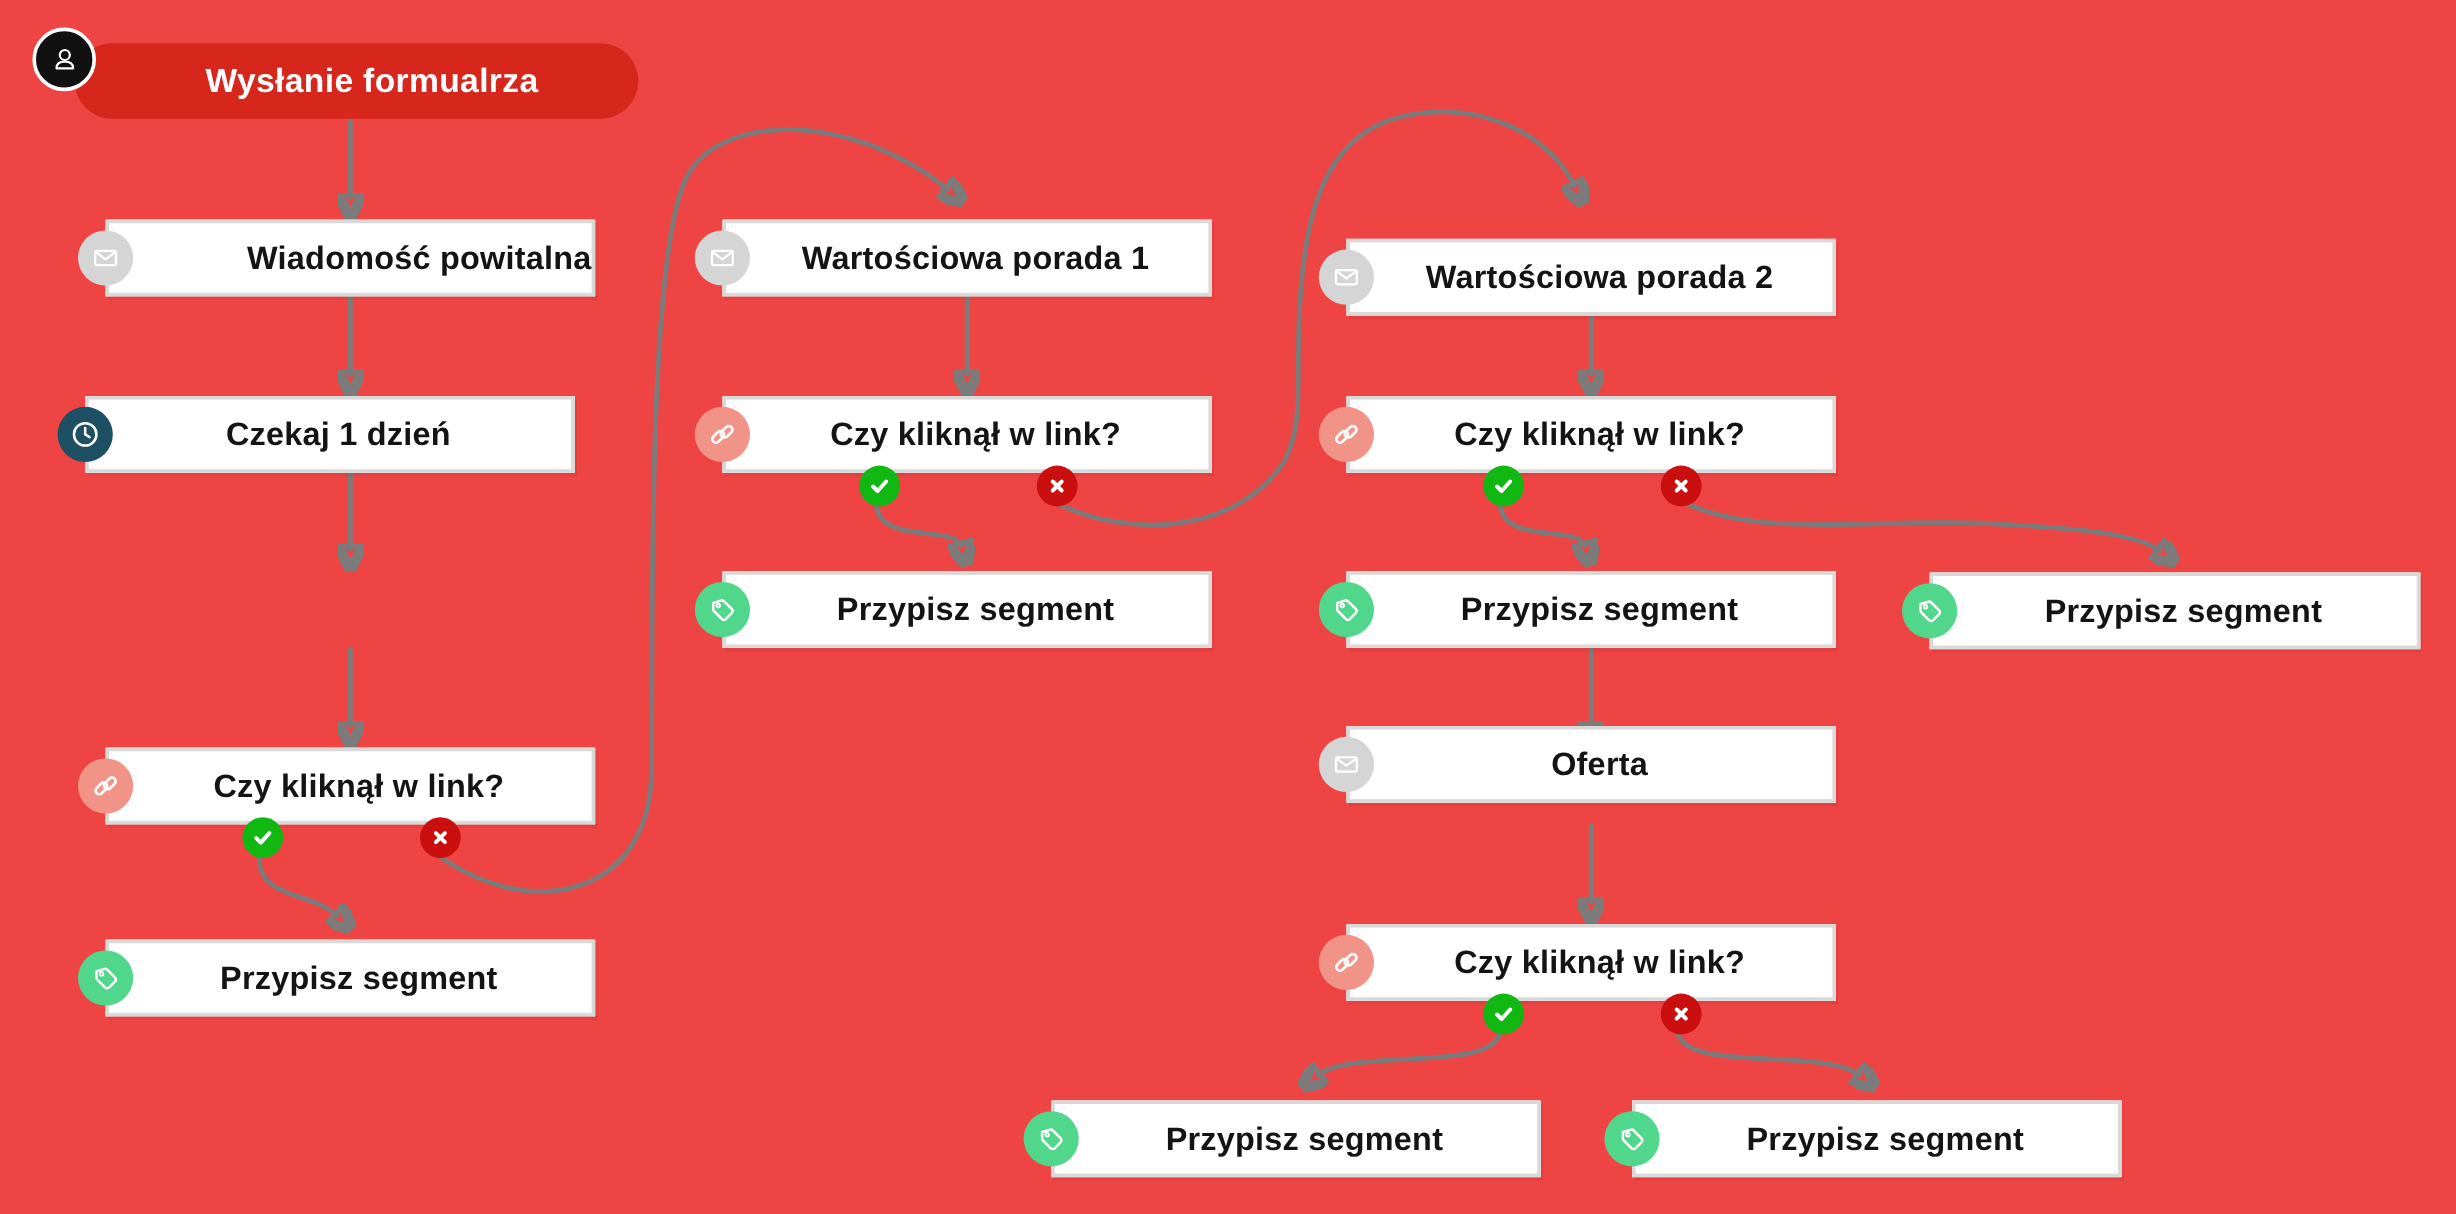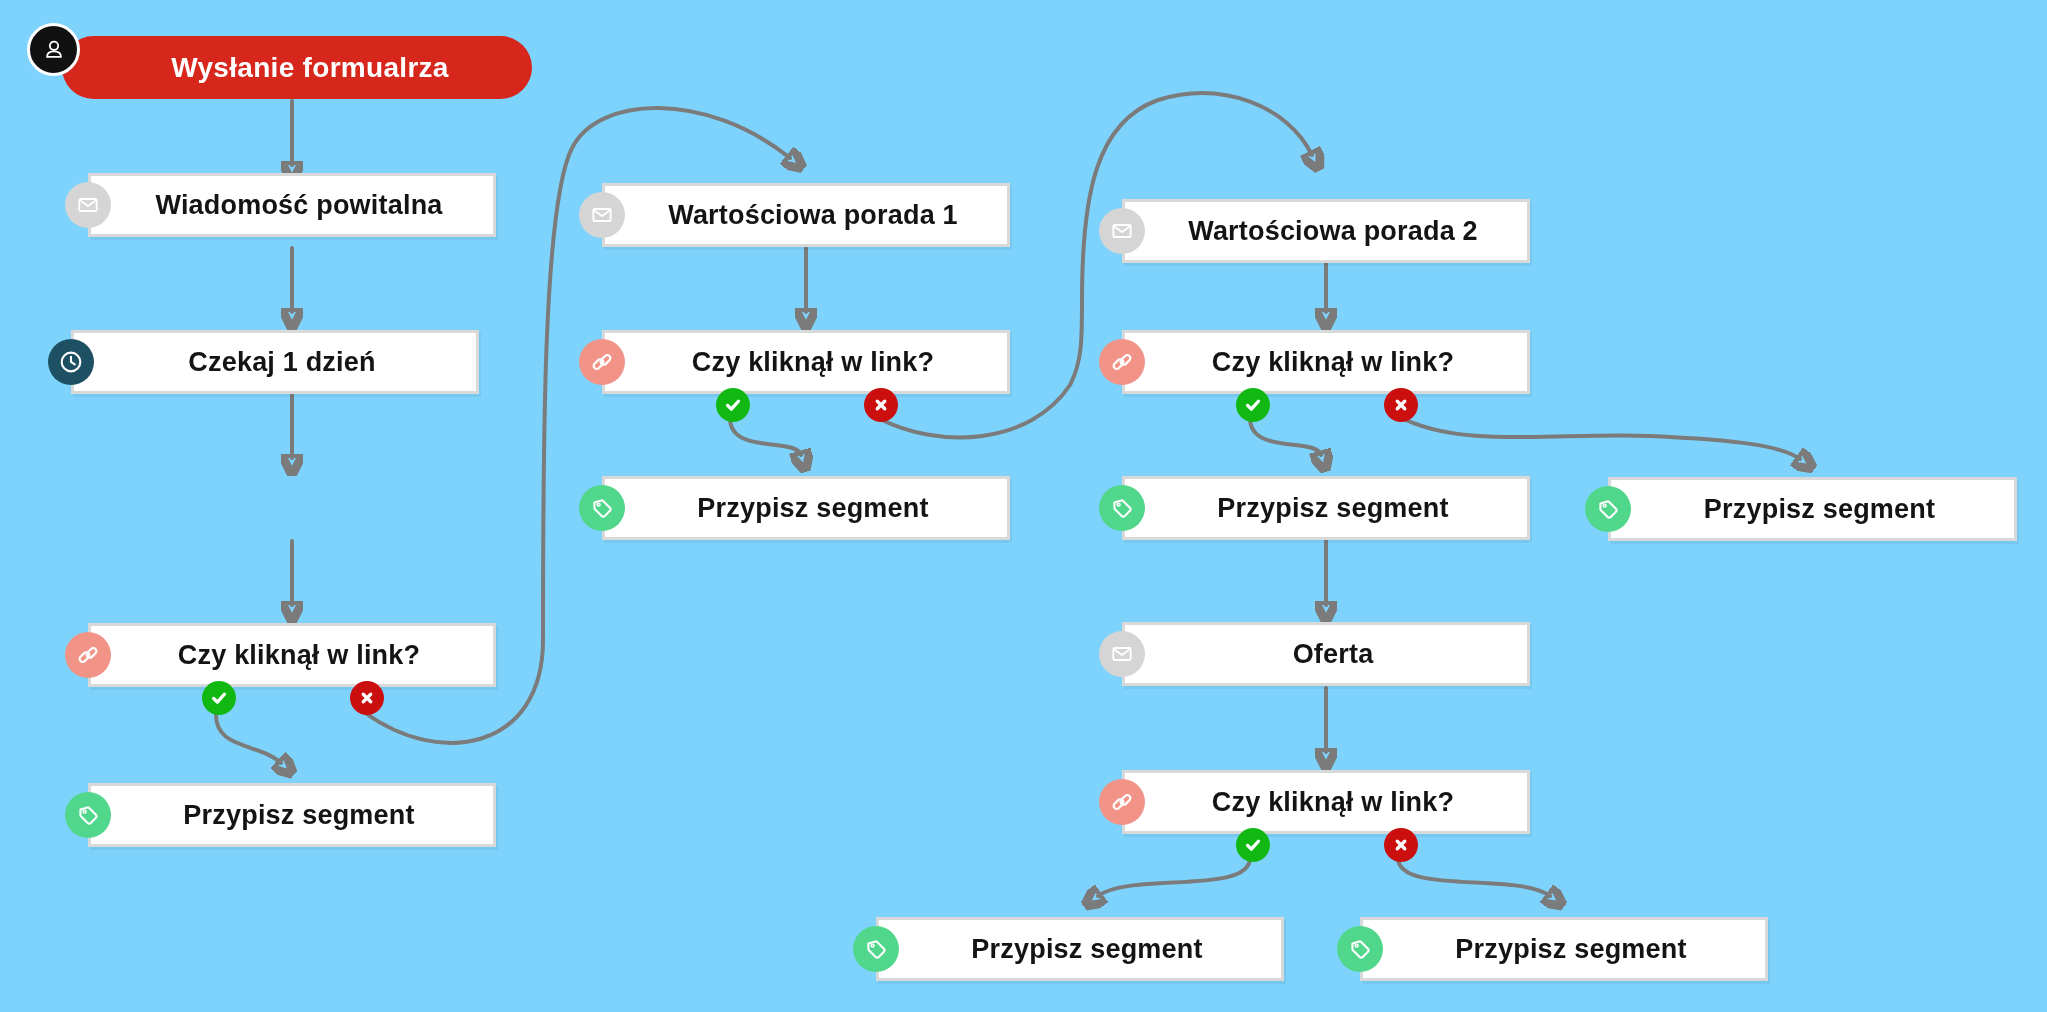--- a/index.html
+++ b/index.html
@@ -1,17 +1,17 @@
 <!DOCTYPE html>
 <html style="--trigger-red: #d7271d; --email-gray: #d5d5d5; --wait-teal: #1c5062; --link-salmon: #f19487; --tag-green: #50d78b; --yes-green: #12b812; --no-red: #cb0e0e; --arrow-gray: #7b7b7b; --node-border: #d9d9d9;"><head>
 <meta charset="utf-8">
 <style>
   html,body{margin:0;padding:0;background:#fff;}
   .canvas{
-    position:relative;width:2047px;height:1012px;background:#7dd3fc;overflow:hidden;
+    position:relative;width:2047px;height:1012px;background:#ef4444;overflow:hidden;
     font-family:"Liberation Sans","DejaVu Sans",sans-serif;
   }
   .edges{position:absolute;left:0;top:0;width:2047px;height:1012px;pointer-events:none;}
   .edges path{fill:none;stroke:var(--arrow-gray,#7b7b7b);stroke-width:4;stroke-linecap:round;}
 
   .node{
     position:absolute;height:64px;width:408px;background:#fff;
     border:3px solid var(--node-border,#d9d9d9);box-sizing:border-box;
     box-shadow:2px 3px 0 rgba(0,0,0,0.05);
     display:flex;align-items:center;justify-content:center;
@@ -83,21 +83,21 @@
   <div class="trigger">
     <span class="trigger-avatar">
       <svg width="32" height="32" viewBox="0 0 46 46">
         <circle cx="23" cy="17" r="6" fill="none" stroke="#fff" stroke-width="2.6"></circle>
         <path d="M13 33 q0 -8 10 -8 q10 0 10 8 z" fill="none" stroke="#fff" stroke-width="2.6" stroke-linejoin="round"></path>
       </svg>
     </span>
     <span class="label">Wysłanie formualrza</span>
   </div>
 
-  <div class="node" style="left:88px;top:173px;">
+  <div class="node" style="left:88px;top:183px;justify-content:flex-end;">
     <span class="icon-circle ic-email">
       <svg width="26" height="26" viewBox="0 0 24 24">
           <rect x="4" y="6.5" width="16" height="11" rx="1.2" fill="none" stroke="#fff" stroke-width="1.7"></rect>
           <path d="M4.5 7.5 L12 13 L19.5 7.5" fill="none" stroke="#fff" stroke-width="1.7"></path>
         </svg>
     </span>
     <span class="label">Wiadomość powitalna</span>
   </div>
 
   <div class="node" style="left:71px;top:330px;">
@@ -220,21 +220,21 @@
   <div class="node" style="left:1122px;top:476px;">
     <span class="icon-circle ic-tag">
       <svg width="28" height="28" viewBox="0 0 24 24">
           <path d="M5.5 7.2 L11.5 5.5 a1.6 1.6 0 0 1 1.5 .4 l5.8 5.8 a1.9 1.9 0 0 1 0 2.7 l-4.4 4.4 a1.9 1.9 0 0 1 -2.7 0 L5.9 13 a1.6 1.6 0 0 1 -.4 -1.5 z" fill="none" stroke="#fff" stroke-width="1.8" stroke-linejoin="round"></path>
           <circle cx="9.1" cy="9.1" r="1.25" fill="none" stroke="#fff" stroke-width="1.3"></circle>
         </svg>
     </span>
     <span class="label">Przypisz segment</span>
   </div>
 
-  <div class="node" style="left:1122px;top:622px;">
+  <div class="node" style="left:1122px;top:605px;">
     <span class="icon-circle ic-email">
       <svg width="26" height="26" viewBox="0 0 24 24">
           <rect x="4" y="6.5" width="16" height="11" rx="1.2" fill="none" stroke="#fff" stroke-width="1.7"></rect>
           <path d="M4.5 7.5 L12 13 L19.5 7.5" fill="none" stroke="#fff" stroke-width="1.7"></path>
         </svg>
     </span>
     <span class="label">Oferta</span>
   </div>
 
   <div class="node" style="left:1122px;top:770px;">

